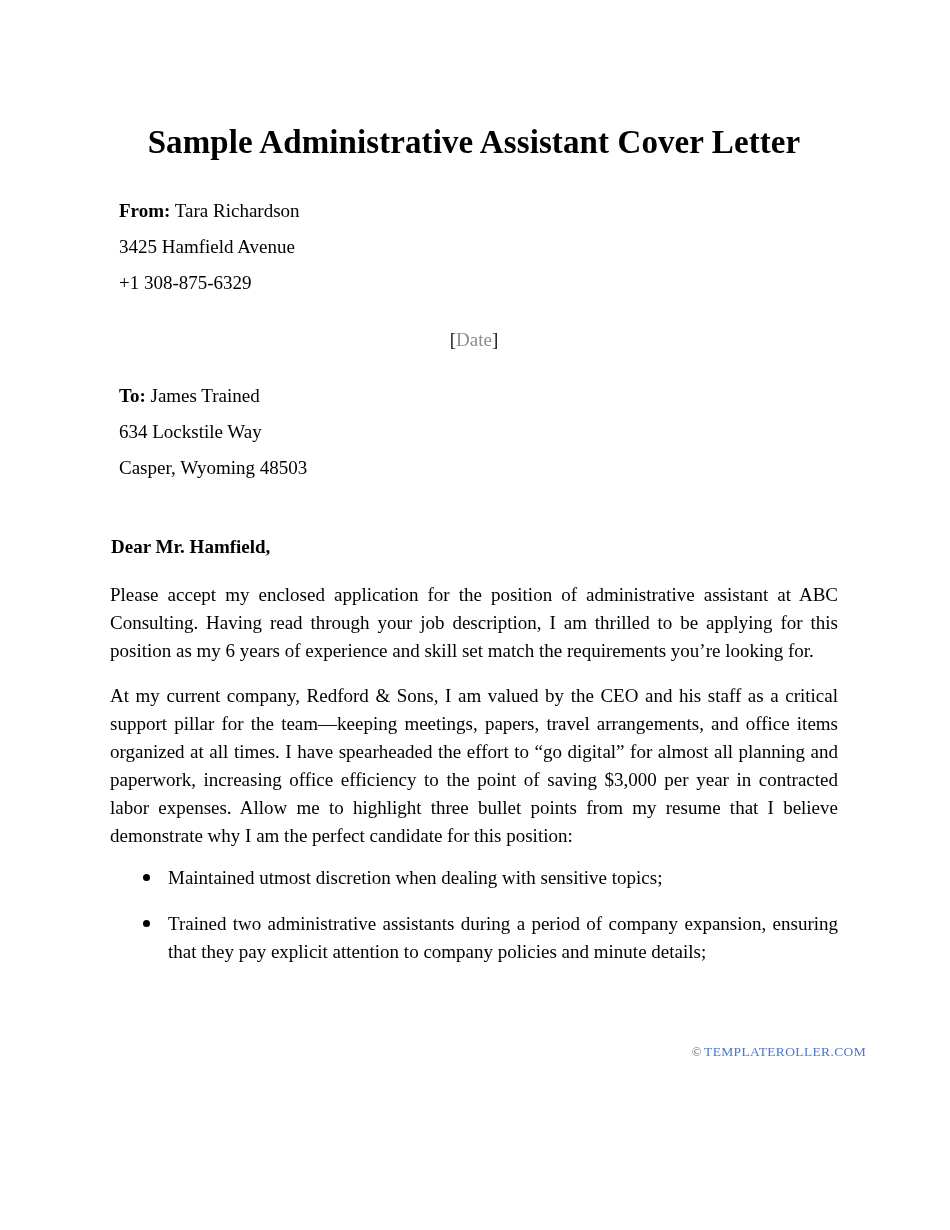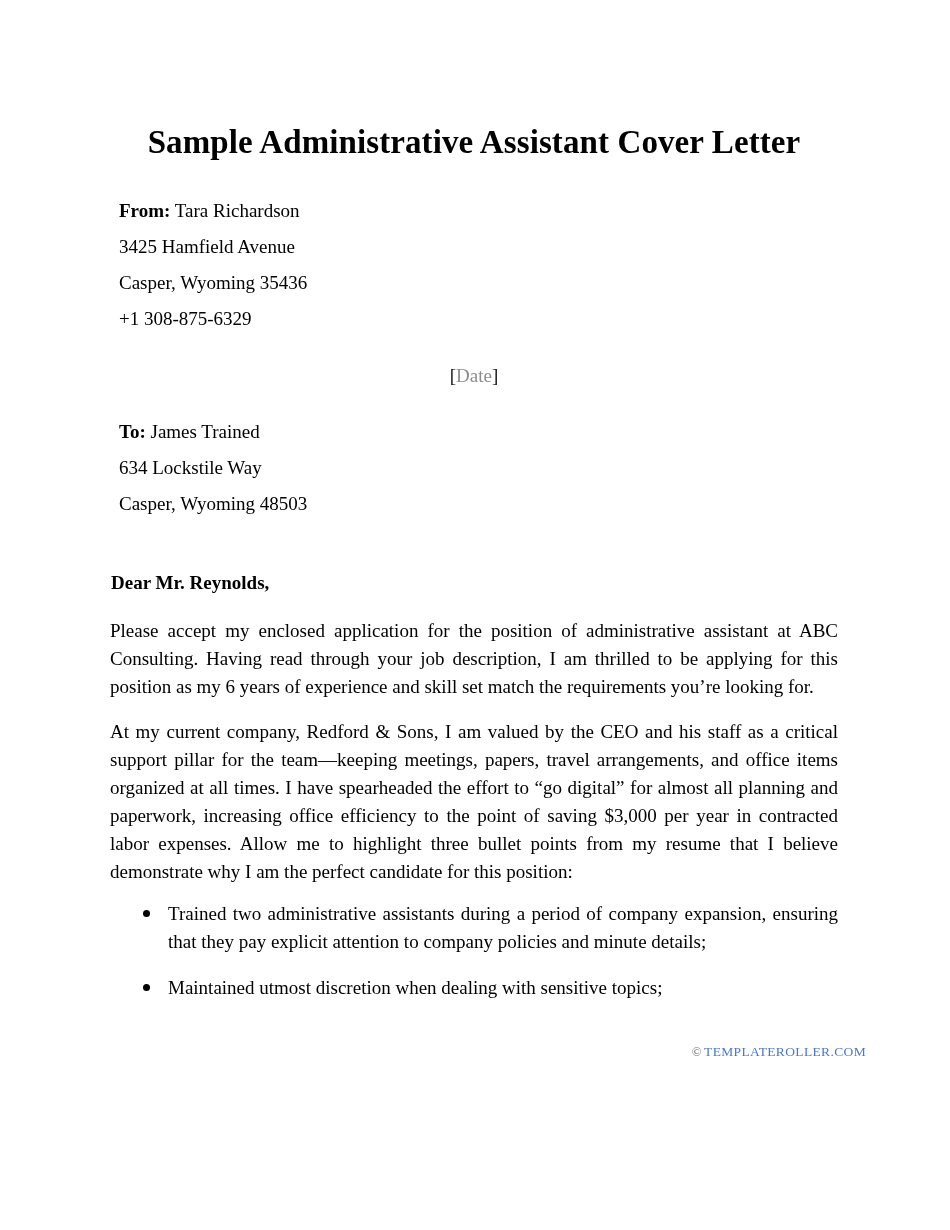--- a/index.html
+++ b/index.html
@@ -142,48 +142,47 @@
 <body>
 
 <div class="page">
   <div class="content">
 
     <h1 class="doc-title">Sample Administrative Assistant Cover Letter</h1>
 
     <div class="block sender-block">
       <div class="line"><b class="lbl">From:</b> <span>Tara Richardson</span></div>
       <div class="line">3425 Hamfield Avenue</div>
-      <div class="line">Casper, Wyoming 35436</div>
       <div class="line">+1 308-875-6329</div>
     </div>
 
     <div class="block date-block">
       <div class="line date-line"><span class="date-bracket">[</span><span class="date-placeholder">Date</span><span class="date-bracket">]</span></div>
     </div>
 
     <div class="block recipient-block">
       <div class="line"><b class="lbl">To:</b> <span>James Trained</span></div>
       <div class="line">634 Lockstile Way</div>
       <div class="line">Casper, Wyoming 48503</div>
     </div>
 
-    <div class="salutation">Dear Mr. Reynolds,</div>
+    <div class="salutation">Dear Mr. Hamfield,</div>
 
     <p class="para">Please accept my enclosed application for the position of administrative assistant at ABC Consulting. Having read through your job description, I am thrilled to be applying for this position as my 6 years of experience and skill set match the requirements you’re looking for.</p>
 
     <p class="para">At my current company, Redford &amp; Sons, I am valued by the CEO and his staff as a critical support pillar for the team—keeping meetings, papers, travel arrangements, and office items organized at all times. I have spearheaded the effort to “go digital” for almost all planning and paperwork, increasing office efficiency to the point of saving $3,000 per year in contracted labor expenses. Allow me to highlight three bullet points from my resume that I believe demonstrate why I am the perfect candidate for this position:</p>
 
     <ul class="bullets">
       <li class="bullet-item">
         <span class="dot"></span>
-        <span>Trained two administrative assistants during a period of company expansion, ensuring that they pay explicit attention to company policies and minute details;</span>
+        <span>Maintained utmost discretion when dealing with sensitive topics;</span>
       </li>
       <li class="bullet-item">
         <span class="dot"></span>
-        <span>Maintained utmost discretion when dealing with sensitive topics;</span>
+        <span>Trained two administrative assistants during a period of company expansion, ensuring that they pay explicit attention to company policies and minute details;</span>
       </li>
     </ul>
 
   </div>
 
   <div class="footer">
     <span class="copy">©</span><span>TEMPLATEROLLER.COM</span>
   </div>
 </div>
 

